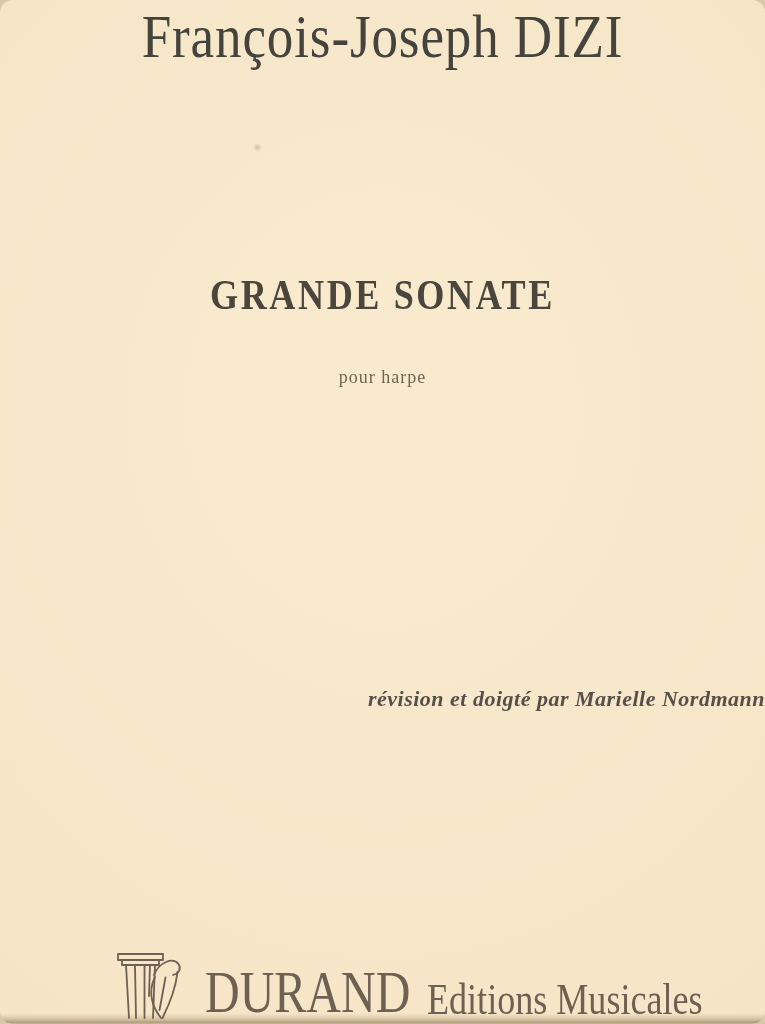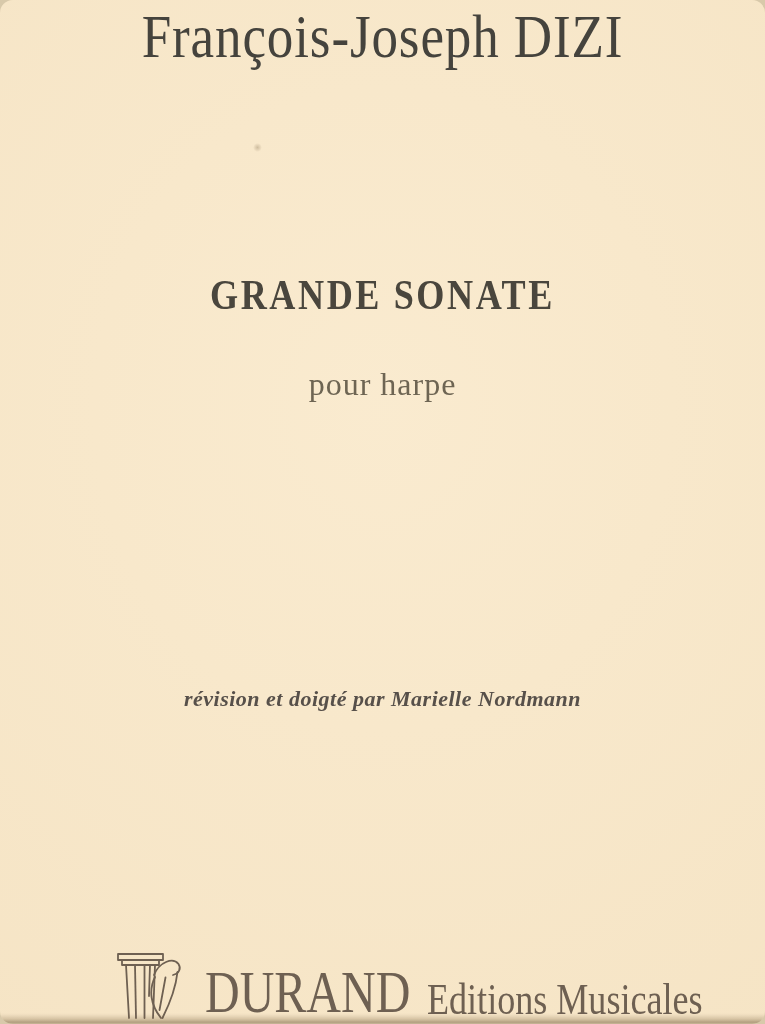--- a/index.html
+++ b/index.html
@@ -49,31 +49,31 @@
     letter-spacing: 3px;
     color: #4a463d;
     transform: scaleX(0.86);
   }
   .subtitle {
     position: absolute;
     top: 368px;
     left: 0;
     width: 100%;
     text-align: center;
-    font-size: 32px;
+    font-size: 18px;
     line-height: 1;
     letter-spacing: 1px;
     color: #6e6553;
   }
   .credit {
     position: absolute;
     top: 688px;
     left: 0;
     width: 100%;
-    text-align: center;
+    text-align: right;
     font-size: 22px;
     font-weight: bold;
     font-style: italic;
     line-height: 1;
     letter-spacing: 0.5px;
     color: #57504a;
   }
   .publisher-logo {
     position: absolute;
     left: 115px;

